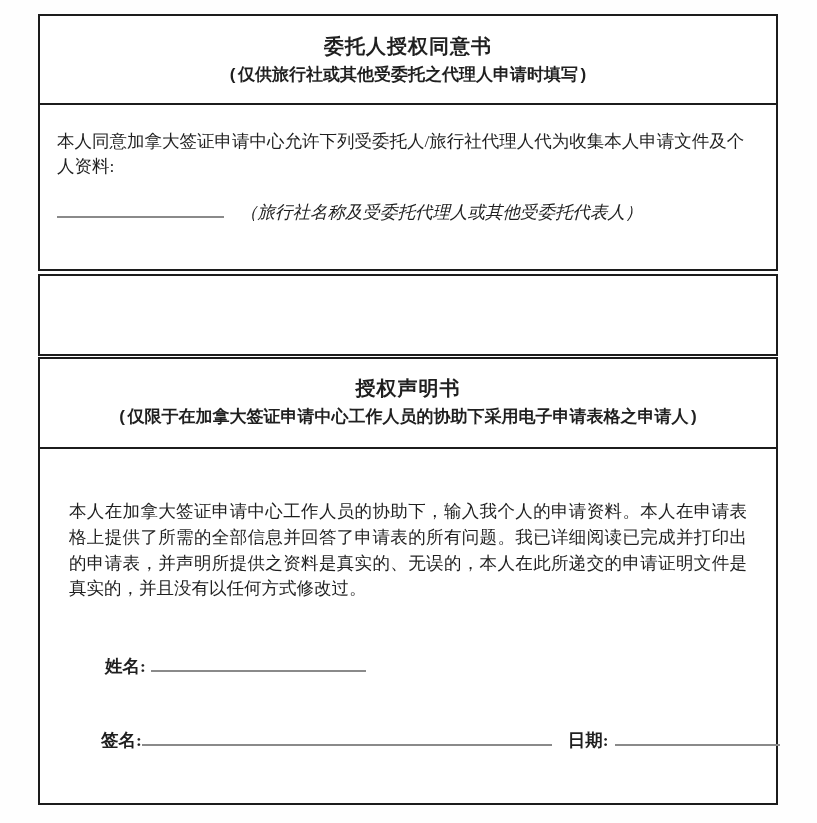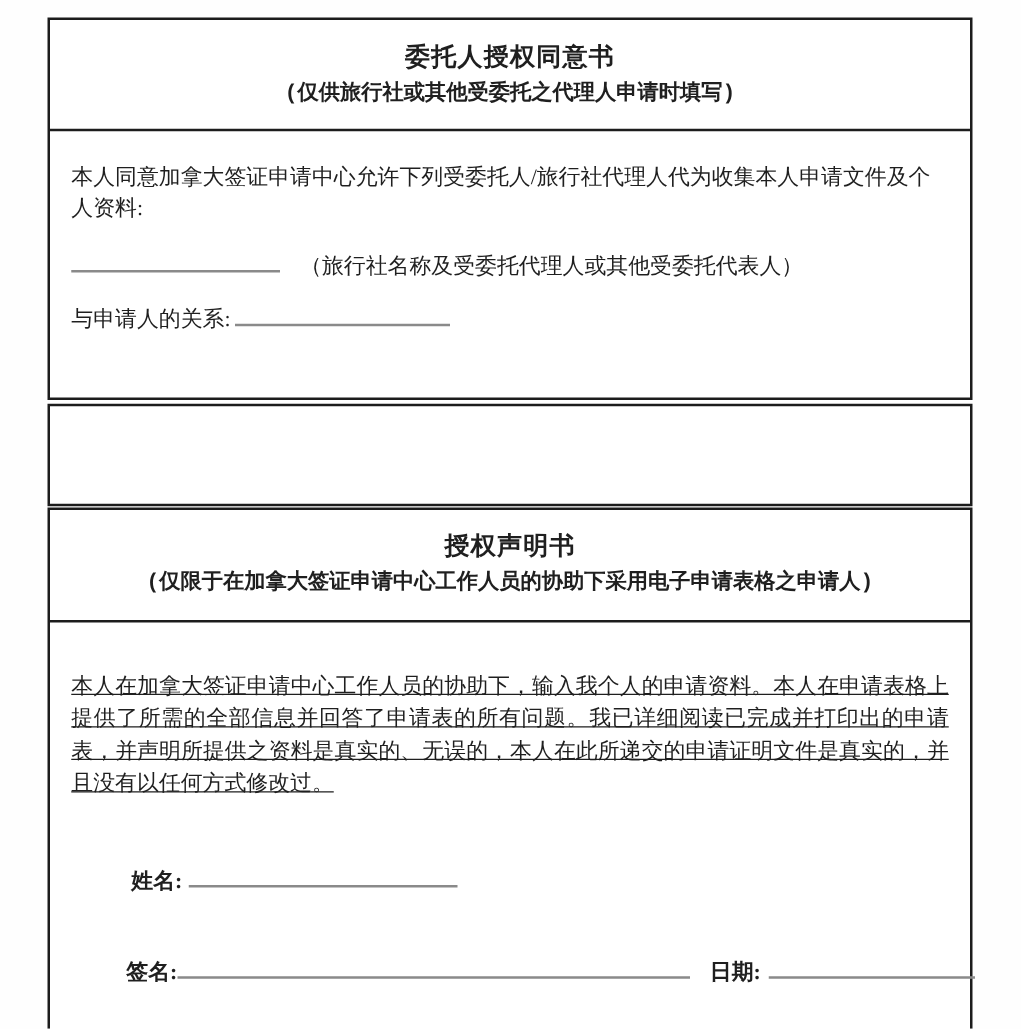--- a/index.html
+++ b/index.html
@@ -59,37 +59,36 @@
 
   .blank {
     display: inline-block;
     border-bottom: 2px solid #8a8a8a;
     height: 14px;
     vertical-align: baseline;
   }
 
   
   .consent-intro { margin: 0 0 20px 0; }
-  .agency-row { margin: 0 0 18px 0; }
+  .agency-row { margin: 0 0 18px 0; font-style: italic; }
   .agency-row .blank { width: 167px; margin-right: 16px; }
   .relation-row { margin: 0 0 24px 0; }
   .relation-row .blank { width: 172px; margin-left: 4px; }
   .sign-row { margin: 0; white-space: nowrap; }
   .sign-row .sig-blank  { width: 293px; margin-left: 6px; }
   .sign-row .date-label { margin-left: 12px; }
   .sign-row .date-blank { width: 224px; margin-left: 18px; }
 
   
   .box-declaration .box-header { padding: 16px 10px 17px 10px; }
   .box-declaration .box-body { padding: 38px 17px 32px 17px; }
   .decl-paragraph {
-    margin: 0;
+    margin: 12px;
     line-height: 1.48;
     text-align: justify;
-    text-decoration: underline;
   }
   .name-row {
     margin-top: 52px;
     font-weight: bold;
     white-space: nowrap;
     margin-left: 48px;
   }
   .name-row .blank { width: 215px; margin-left: 5px; }
   .decl-sign-row {
     margin-top: 48px;
@@ -107,21 +106,20 @@
 <div class="page">
 
   <section class="form-box box-consent">
     <div class="box-header">
       <div class="box-title">委托人授权同意书</div>
       <div class="box-subtitle">(仅供旅行社或其他受委托之代理人申请时填写)</div>
     </div>
     <div class="box-body">
       <p class="consent-intro">本人同意加拿大签证申请中心允许下列受委托人/旅行社代理人代为收集本人申请文件及个人资料:</p>
       <p class="agency-row"><span class="blank"></span><span>（旅行社名称及受委托代理人或其他受委托代表人）</span></p>
-      <p class="relation-row"><span>与申请人的关系:</span><span class="blank"></span></p>
     </div>
   </section>
 
   <section class="form-box box-spacer"></section>
 
   <section class="form-box box-declaration">
     <div class="box-header">
       <div class="box-title">授权声明书</div>
       <div class="box-subtitle">(仅限于在加拿大签证申请中心工作人员的协助下采用电子申请表格之申请人)</div>
     </div>

